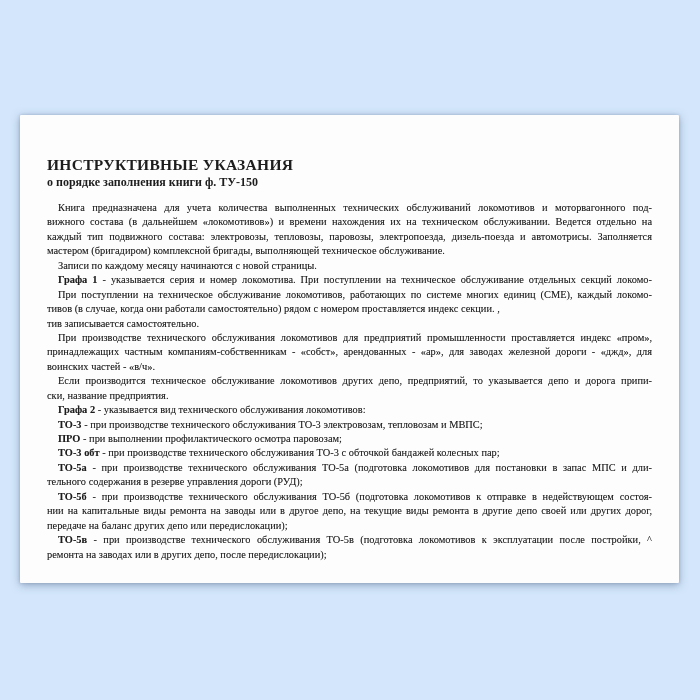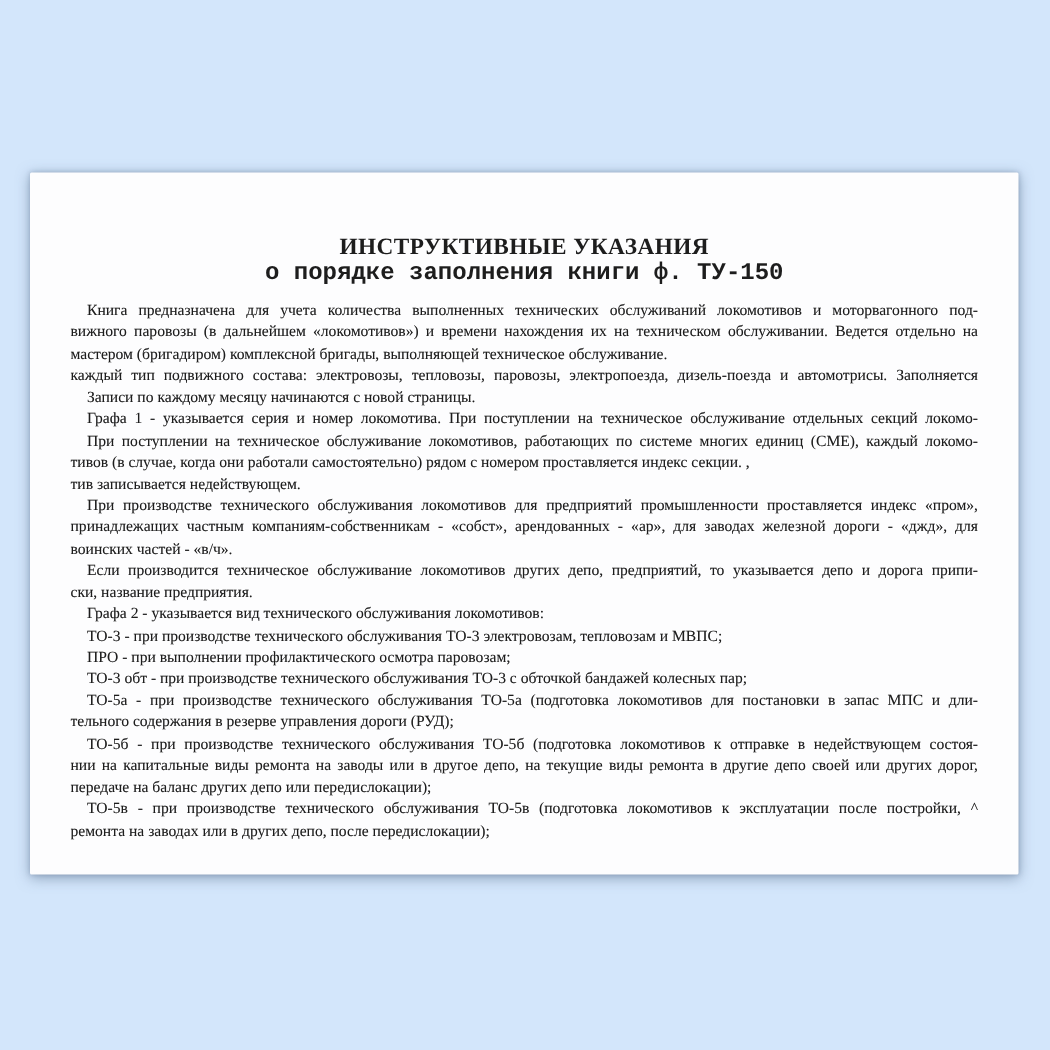--- a/index.html
+++ b/index.html
@@ -22,33 +22,33 @@
     width: 659px;
     height: 468px;
     background: var(--paper, #fdfdfe);
     box-shadow: 0 2px 9px rgba(88,110,140,0.55), 0 0 3px rgba(100,120,150,0.35);
     box-sizing: border-box;
     padding: 41px 27px 0 27px;
     border-radius: 1px;
   }
   .title {
     margin: 0;
-    text-align: center;
+    text-align: left;
     font-family: "Liberation Serif", "DejaVu Serif", serif;
     font-size: 15.5px;
     font-weight: bold;
     letter-spacing: 0.3px;
     color: var(--ink, #1d1d1d);
     line-height: 18px;
   }
   .subtitle {
     margin: 2px 0 0 0;
-    text-align: center;
-    font-family: Liberation Mono, monospace;
-    font-size: 16px;
+    text-align: left;
+    font-family: Liberation Serif, serif;
+    font-size: 12px;
     font-weight: bold;
     color: var(--ink, #1d1d1d);
     line-height: 13px;
   }
   .doc-body {
     margin-top: 12px;
     width: 605px;
     font-family: "Liberation Serif", "DejaVu Serif", serif;
     font-size: 10.4px;
     color: var(--ink, #1d1d1d);
@@ -60,40 +60,40 @@
     text-shadow: 0 0 0.4px rgba(20,20,20,0.35);
   }
   .line.j {
     text-align: justify;
     text-align-last: justify;
   }
   .line.ind {
     text-indent: 11px;
   }
   .line b {
-    font-weight: normal;
+    font-weight: bold;
   }
 </style>
 </head>
 <body>
 
 <div class="stage">
   <div class="paper">
     <h1 class="title">ИНСТРУКТИВНЫЕ УКАЗАНИЯ</h1>
     <h2 class="subtitle">о порядке заполнения книги ф. ТУ-150</h2>
     <div class="doc-body" id="doc-body">
         <div class="line j ind">Книга предназначена для учета количества выполненных технических обслуживаний локомотивов и моторвагонного под-</div>
-        <div class="line j">вижного паровозы (в дальнейшем «локомотивов») и времени нахождения их на техническом обслуживании. Ведется отдельно на</div>
+        <div class="line j">вижного состава (в дальнейшем «локомотивов») и времени нахождения их на техническом обслуживании. Ведется отдельно на</div>
+        <div class="line j">каждый тип подвижного состава: электровозы, тепловозы, паровозы, электропоезда, дизель-поезда и автомотрисы. Заполняется</div>
         <div class="line">мастером (бригадиром) комплексной бригады, выполняющей техническое обслуживание.</div>
-        <div class="line j">каждый тип подвижного состава: электровозы, тепловозы, паровозы, электропоезда, дизель-поезда и автомотрисы. Заполняется</div>
         <div class="line ind">Записи по каждому месяцу начинаются с новой страницы.</div>
         <div class="line j ind"><b>Графа 1</b> - указывается серия и номер локомотива. При поступлении на техническое обслуживание отдельных секций локомо-</div>
         <div class="line j ind">При поступлении на техническое обслуживание локомотивов, работающих по системе многих единиц (СМЕ), каждый локомо-</div>
         <div class="line">тивов (в случае, когда они работали самостоятельно) рядом с номером проставляется индекс секции. ,</div>
-        <div class="line">тив записывается недействующем.</div>
+        <div class="line">тив записывается самостоятельно.</div>
         <div class="line j ind">При производстве технического обслуживания локомотивов для предприятий промышленности проставляется индекс «пром»,</div>
         <div class="line j">принадлежащих частным компаниям-собственникам - «собст», арендованных - «ар», для заводах железной дороги - «джд», для</div>
         <div class="line">воинских частей - «в/ч».</div>
         <div class="line j ind">Если производится техническое обслуживание локомотивов других депо, предприятий, то указывается депо и дорога припи-</div>
         <div class="line">ски, название предприятия.</div>
         <div class="line ind"><b>Графа 2</b> - указывается вид технического обслуживания локомотивов:</div>
         <div class="line ind"><b>ТО-3</b> - при производстве технического обслуживания ТО-3 электровозам, тепловозам и МВПС;</div>
         <div class="line ind"><b>ПРО</b> - при выполнении профилактического осмотра паровозам;</div>
         <div class="line ind"><b>ТО-3 обт</b> - при производстве технического обслуживания ТО-3 с обточкой бандажей колесных пар;</div>
         <div class="line j ind"><b>ТО-5а</b> - при производстве технического обслуживания ТО-5а (подготовка локомотивов для постановки в запас МПС и дли-</div>

